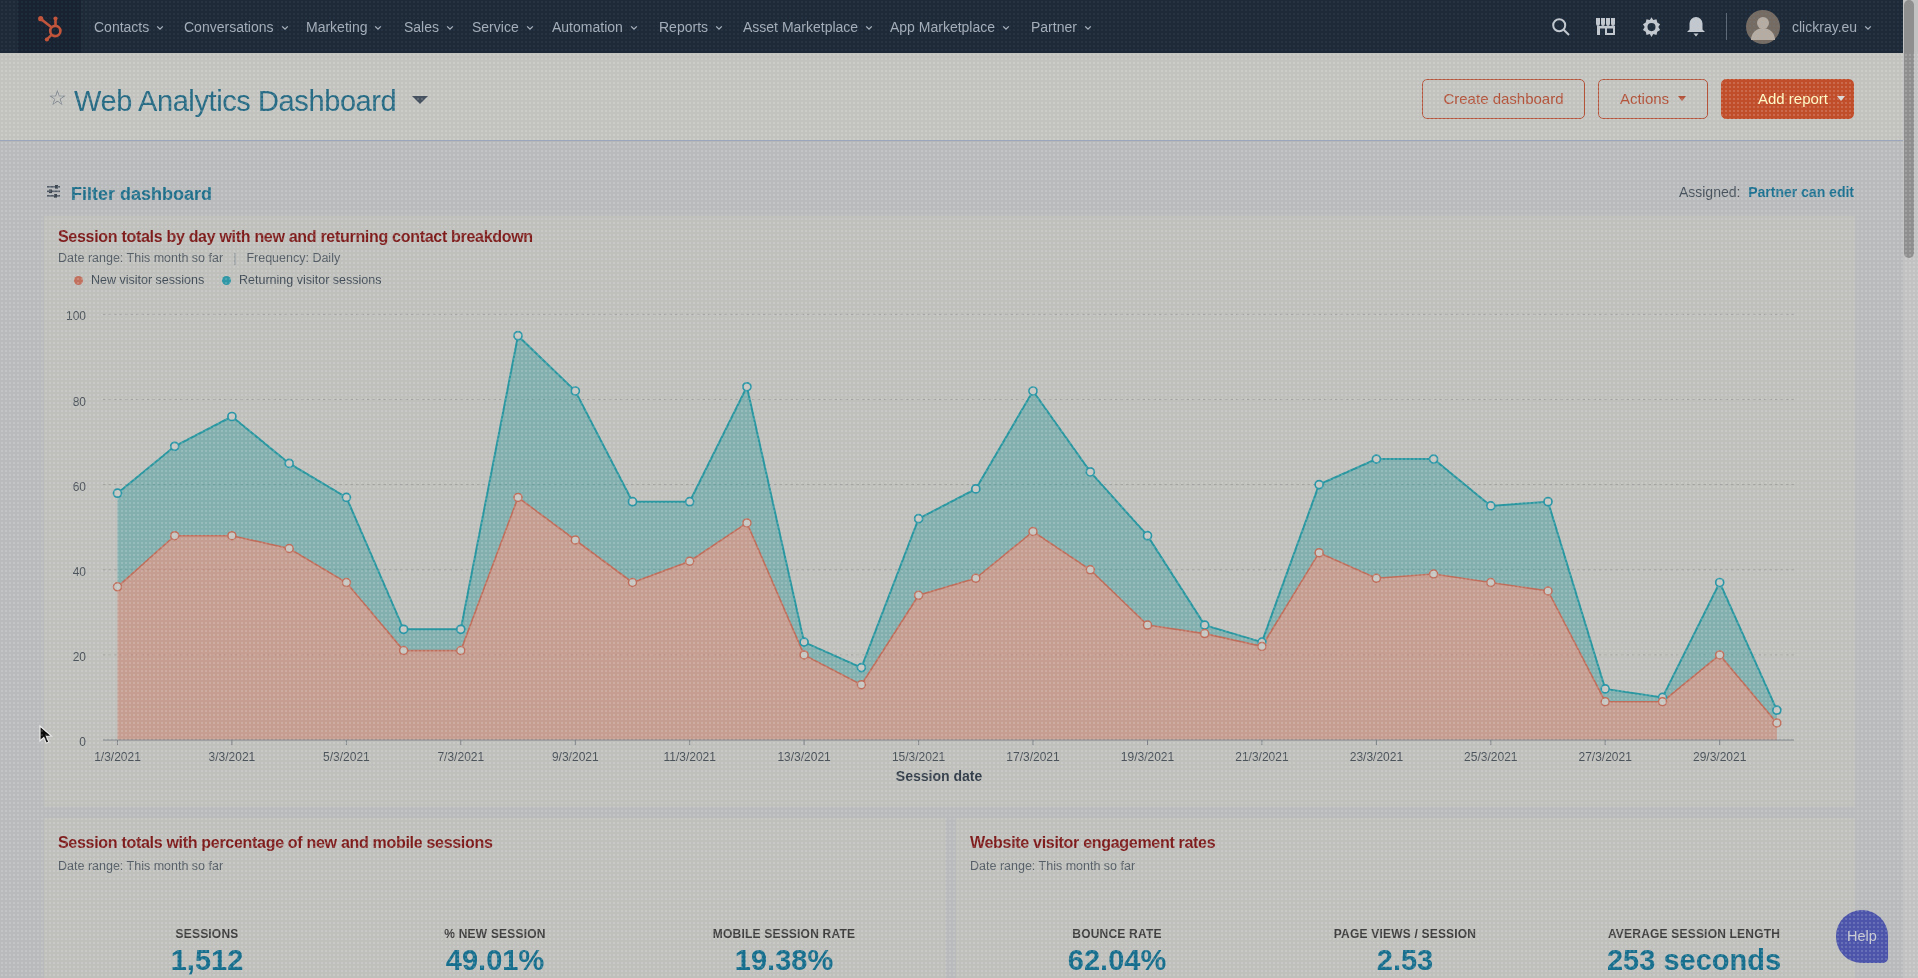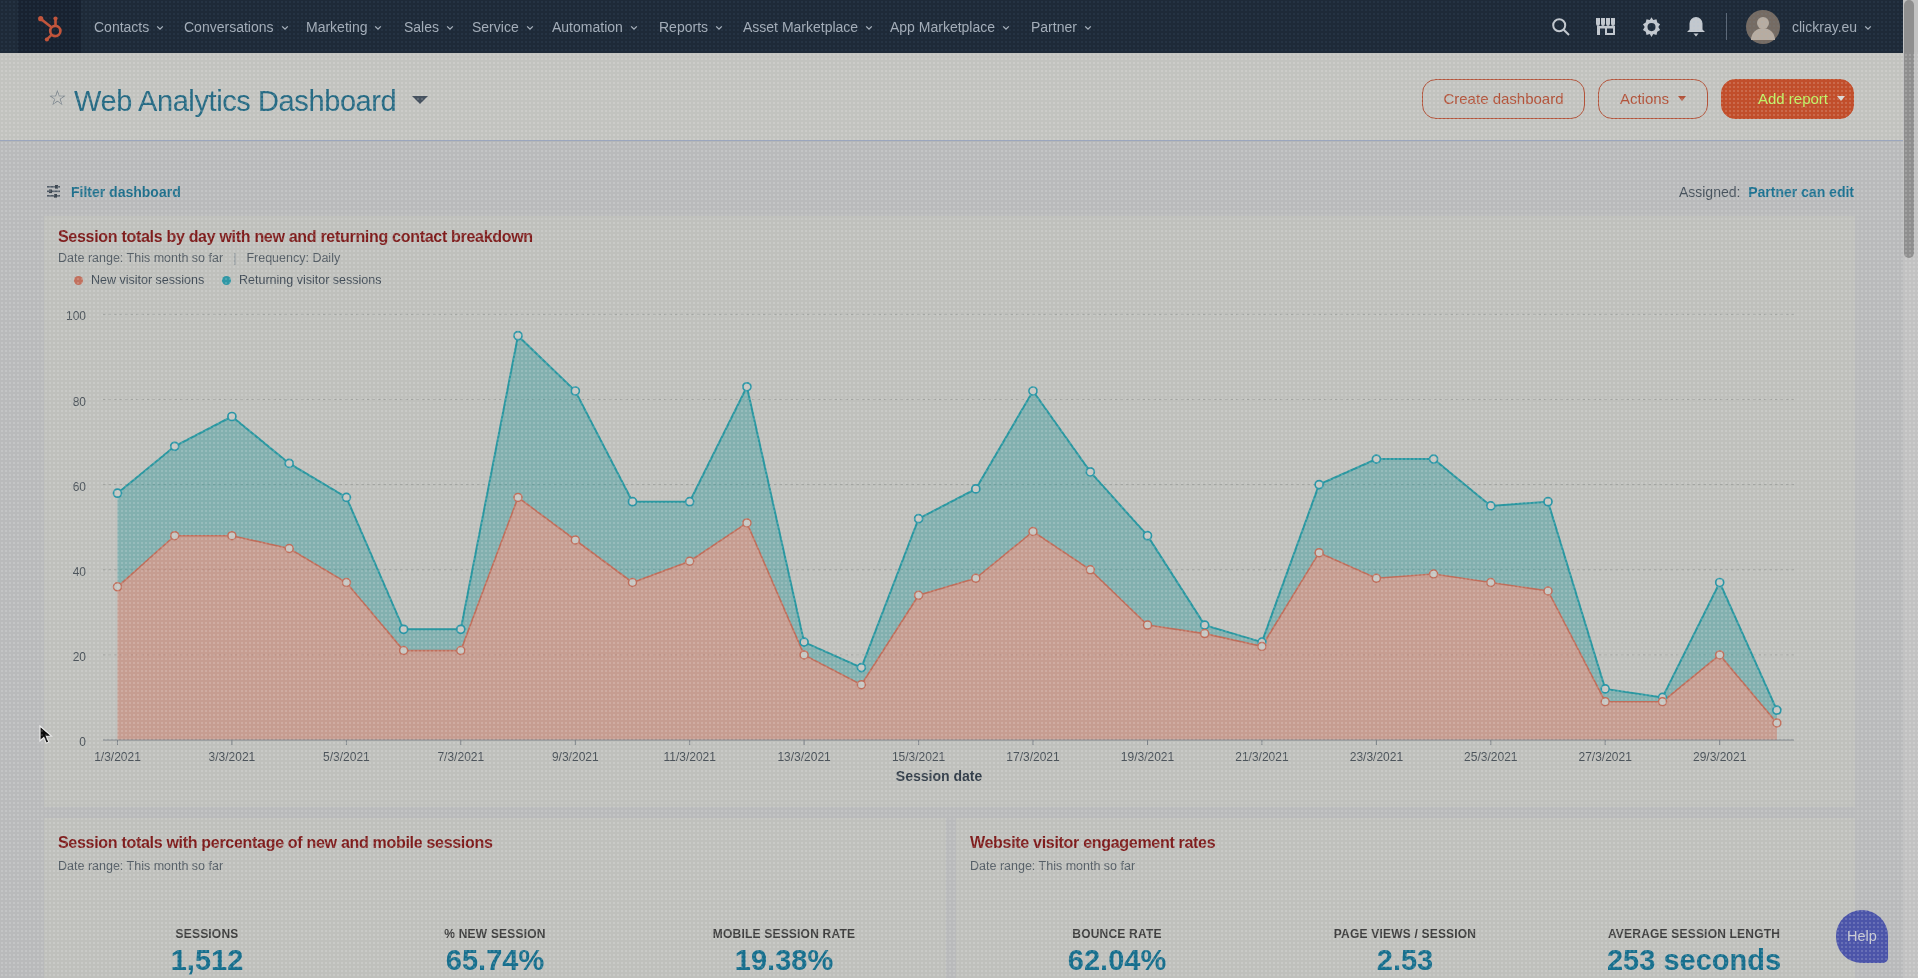--- a/index.html
+++ b/index.html
@@ -6,25 +6,25 @@
 body{font-family:"Liberation Sans",sans-serif;background:#b4b6b8;position:relative;}
 .nav{position:absolute;left:0;top:0;width:1903px;height:53px;background:#1e2a38;}
 .logoblk{position:absolute;left:18px;top:0;width:63px;height:53px;background:#182230;}
 .navitem{position:absolute;top:0;height:53px;line-height:55px;color:#a4adb8;font-size:14px;white-space:nowrap;}
 .chev{display:inline-block;width:8px;height:8px;margin-left:7px;}
 .topstrip{position:absolute;left:0;top:53px;width:1903px;height:88px;background:#c2c3bf;border-bottom:1px solid #9ba6bd;}
 .pageband{position:absolute;left:0;top:142px;width:1903px;height:836px;background:#b9babb;}
 .star{color:#6b7680;font-size:21px;position:absolute;left:48px;top:86px;}
 .h1{position:absolute;left:74px;top:85px;font-size:29px;color:#276b84;letter-spacing:-0.4px;}
 .tricap{position:absolute;width:0;height:0;border-left:8px solid transparent;border-right:8px solid transparent;border-top:8.5px solid #46525f;}
-.btn{position:absolute;top:79px;height:40px;border:1px solid #b2533a;border-radius:14px;color:#b2533a;font-size:15px;text-align:center;line-height:38px;background:transparent;}
-.btnf{background:#c14e2b;border-color:#c14e2b;color:#bef264;padding-left:28px;}
+.btn{position:absolute;top:79px;height:40px;border:1px solid #b2533a;border-radius:5px;color:#b2533a;font-size:15px;text-align:center;line-height:38px;background:transparent;}
+.btnf{background:#c14e2b;border-color:#c14e2b;color:#fef9c3;padding-left:28px;}
 .btri{display:inline-block;width:0;height:0;border-left:4px solid transparent;border-right:4px solid transparent;border-top:5px solid #b2533a;margin-left:9px;vertical-align:middle;margin-top:-3px;}
 .wtri{border-top-color:#d9d9d7;}
-.filterlink{position:absolute;left:71px;top:184px;font-size:14px;font-weight:bold;color:#20708c;}
+.filterlink{position:absolute;left:71px;top:184px;font-size:18px;font-weight:bold;color:#20708c;}
 .assigned{position:absolute;top:184px;right:64px;font-size:14px;color:#47525c;}
 .assigned a{color:#1d7291;font-weight:bold;text-decoration:none;}
 .card{position:absolute;background:#bfc0bc;}
 .card1{left:44px;top:216px;width:1811px;height:591px;}
 .card2{left:44px;top:818px;width:902px;height:160px;}
 .card3{left:956px;top:818px;width:899px;height:160px;}
 .ctitle{position:absolute;left:14px;font-size:16px;font-weight:bold;color:#7f1d1d;white-space:nowrap;letter-spacing:-0.3px;}
 .csub{position:absolute;left:14px;font-size:12.5px;color:#565f67;white-space:nowrap;}
 .csub .sep{color:#8d959b;margin:0 10px;}
 .legend{position:absolute;left:30px;font-size:12.5px;color:#424d58;}
@@ -264,21 +264,21 @@
 
 <div class="card card2">
  <div class="ctitle" style="top:16px;">Session totals with percentage of new and mobile sessions</div>
  <div class="csub" style="top:41px;">Date range: This month so far</div>
  <div class="mcol" style="left:19px;width:288px;">
       <div class="metlab">SESSIONS</div>
       <div class="metval">1,512</div>
     </div>
  <div class="mcol" style="left:307px;width:288px;">
       <div class="metlab">% NEW SESSION</div>
-      <div class="metval">65.74%</div>
+      <div class="metval">49.01%</div>
     </div>
  <div class="mcol" style="left:596px;width:288px;">
       <div class="metlab">MOBILE SESSION RATE</div>
       <div class="metval">19.38%</div>
     </div>
 </div>
 
 <div class="card card3">
  <div class="ctitle" style="top:16px;">Website visitor engagement rates</div>
  <div class="csub" style="top:41px;">Date range: This month so far</div>

